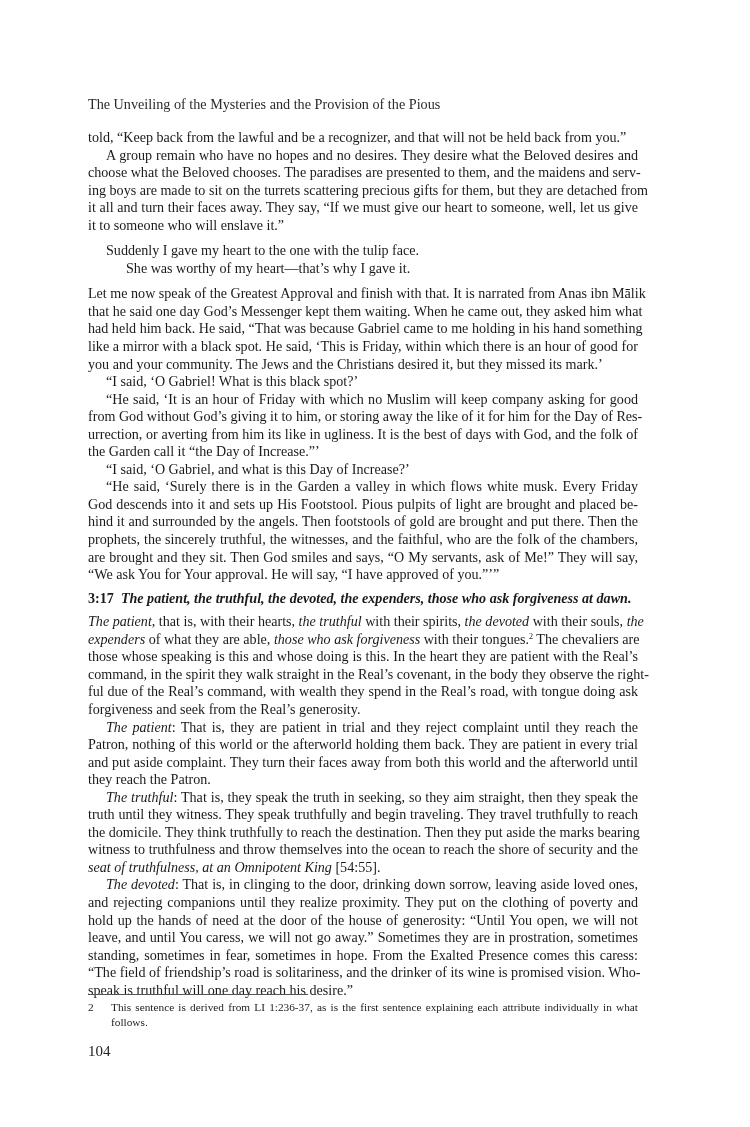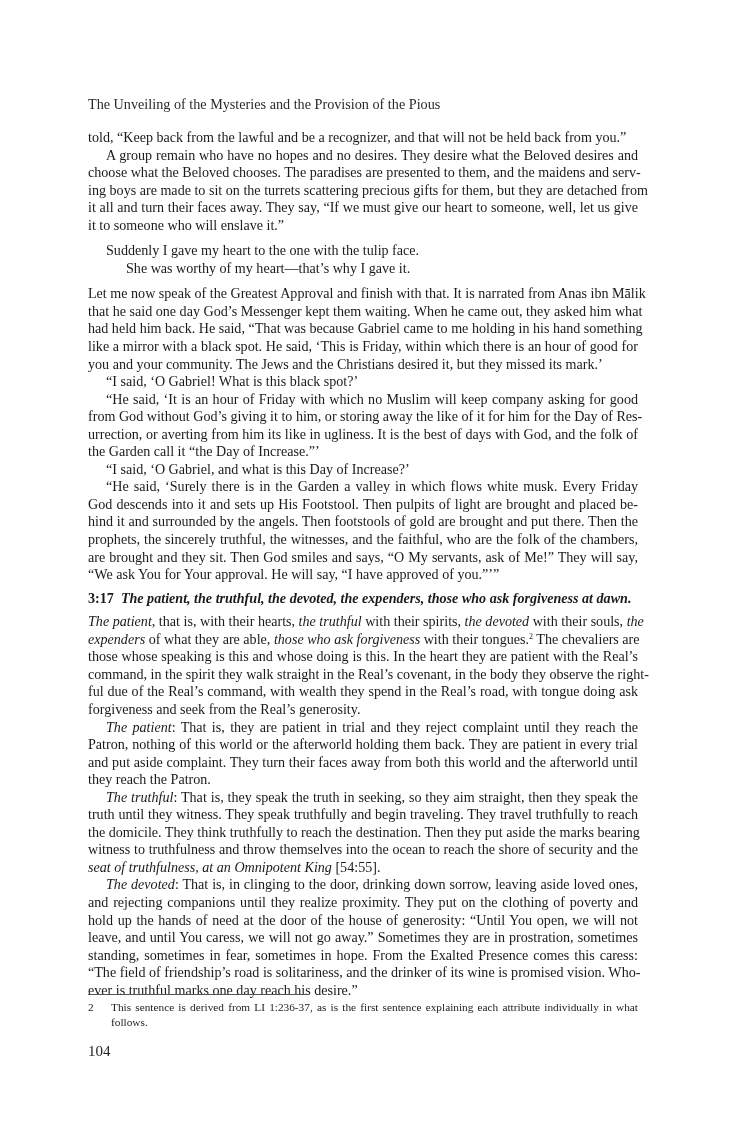--- a/index.html
+++ b/index.html
@@ -61,21 +61,21 @@
     <span class="ln ind last">“I said, ‘O Gabriel!  What is this black spot?’</span>
 
     <span class="ln ind">“He said, ‘It is an hour of Friday with which no Muslim will keep company asking for good</span>
     <span class="ln">from God without God’s giving it to him, or storing away the like of it for him for the Day of Res-</span>
     <span class="ln">urrection, or averting from him its like in ugliness.  It is the best of days with God, and the folk of</span>
     <span class="ln last">the Garden call it “the Day of Increase.”’</span>
 
     <span class="ln ind last">“I said, ‘O Gabriel, and what is this Day of Increase?’</span>
 
     <span class="ln ind">“He said, ‘Surely there is in the Garden a valley in which flows white musk.  Every Friday</span>
-    <span class="ln">God descends into it and sets up His Footstool.  Then pulpits of light are brought and placed be-</span>
+    <span class="ln">God descends into it and sets up His Footstool.  Pious pulpits of light are brought and placed be-</span>
     <span class="ln">hind it and surrounded by the angels.  Then footstools of gold are brought and put there.  Then the</span>
     <span class="ln">prophets, the sincerely truthful, the witnesses, and the faithful, who are the folk of the chambers,</span>
     <span class="ln">are brought and they sit.  Then God smiles and says,  “O My servants, ask of Me!” They will say,</span>
     <span class="ln last">“We ask You for Your approval. He will say,  “I have approved of you.”’”</span>
 
     <span class="gap-sm"></span>
 
     <span class="ln last heading"><span>3:17</span>&nbsp;&nbsp;<span class="hi">The patient, the truthful, the devoted, the expenders, those who ask forgiveness at dawn.</span></span>
     <span class="gap-sm"></span>
 
@@ -96,21 +96,21 @@
     <span class="ln">the domicile.  They think truthfully to reach the destination.  Then they put aside the marks bearing</span>
     <span class="ln">witness to truthfulness and throw themselves into the ocean to reach the shore of security and the</span>
     <span class="ln last"><i>seat of truthfulness, at an Omnipotent King</i><span> [54:55].</span></span>
 
     <span class="ln ind"><i>The devoted</i><span>:  That is, in clinging to the door, drinking down sorrow, leaving aside loved ones,</span></span>
     <span class="ln">and rejecting companions until they realize proximity.  They put on the clothing of poverty and</span>
     <span class="ln">hold up the hands of need at the door of the house of generosity:  “Until You open, we will not</span>
     <span class="ln">leave, and until You caress, we will not go away.”  Sometimes they are in prostration, sometimes</span>
     <span class="ln">standing, sometimes in fear, sometimes in hope.  From the Exalted Presence comes this caress:</span>
     <span class="ln">“The field of friendship’s road is solitariness, and the drinker of its wine is promised vision.  Who-</span>
-    <span class="ln last">ever is truthful marks one day reach his desire.”</span>
+    <span class="ln last">speak is truthful will one day reach his desire.”</span>
   </div>
 
   <div class="fn-rule"></div>
   <div class="footnote">
     <span class="fn-num">2</span>
     <span class="fn-text">This sentence is derived from LI 1:236-37, as is the first sentence explaining each attribute individually in what follows.</span>
   </div>
 
   <div class="folio">104</div>
 </div>

